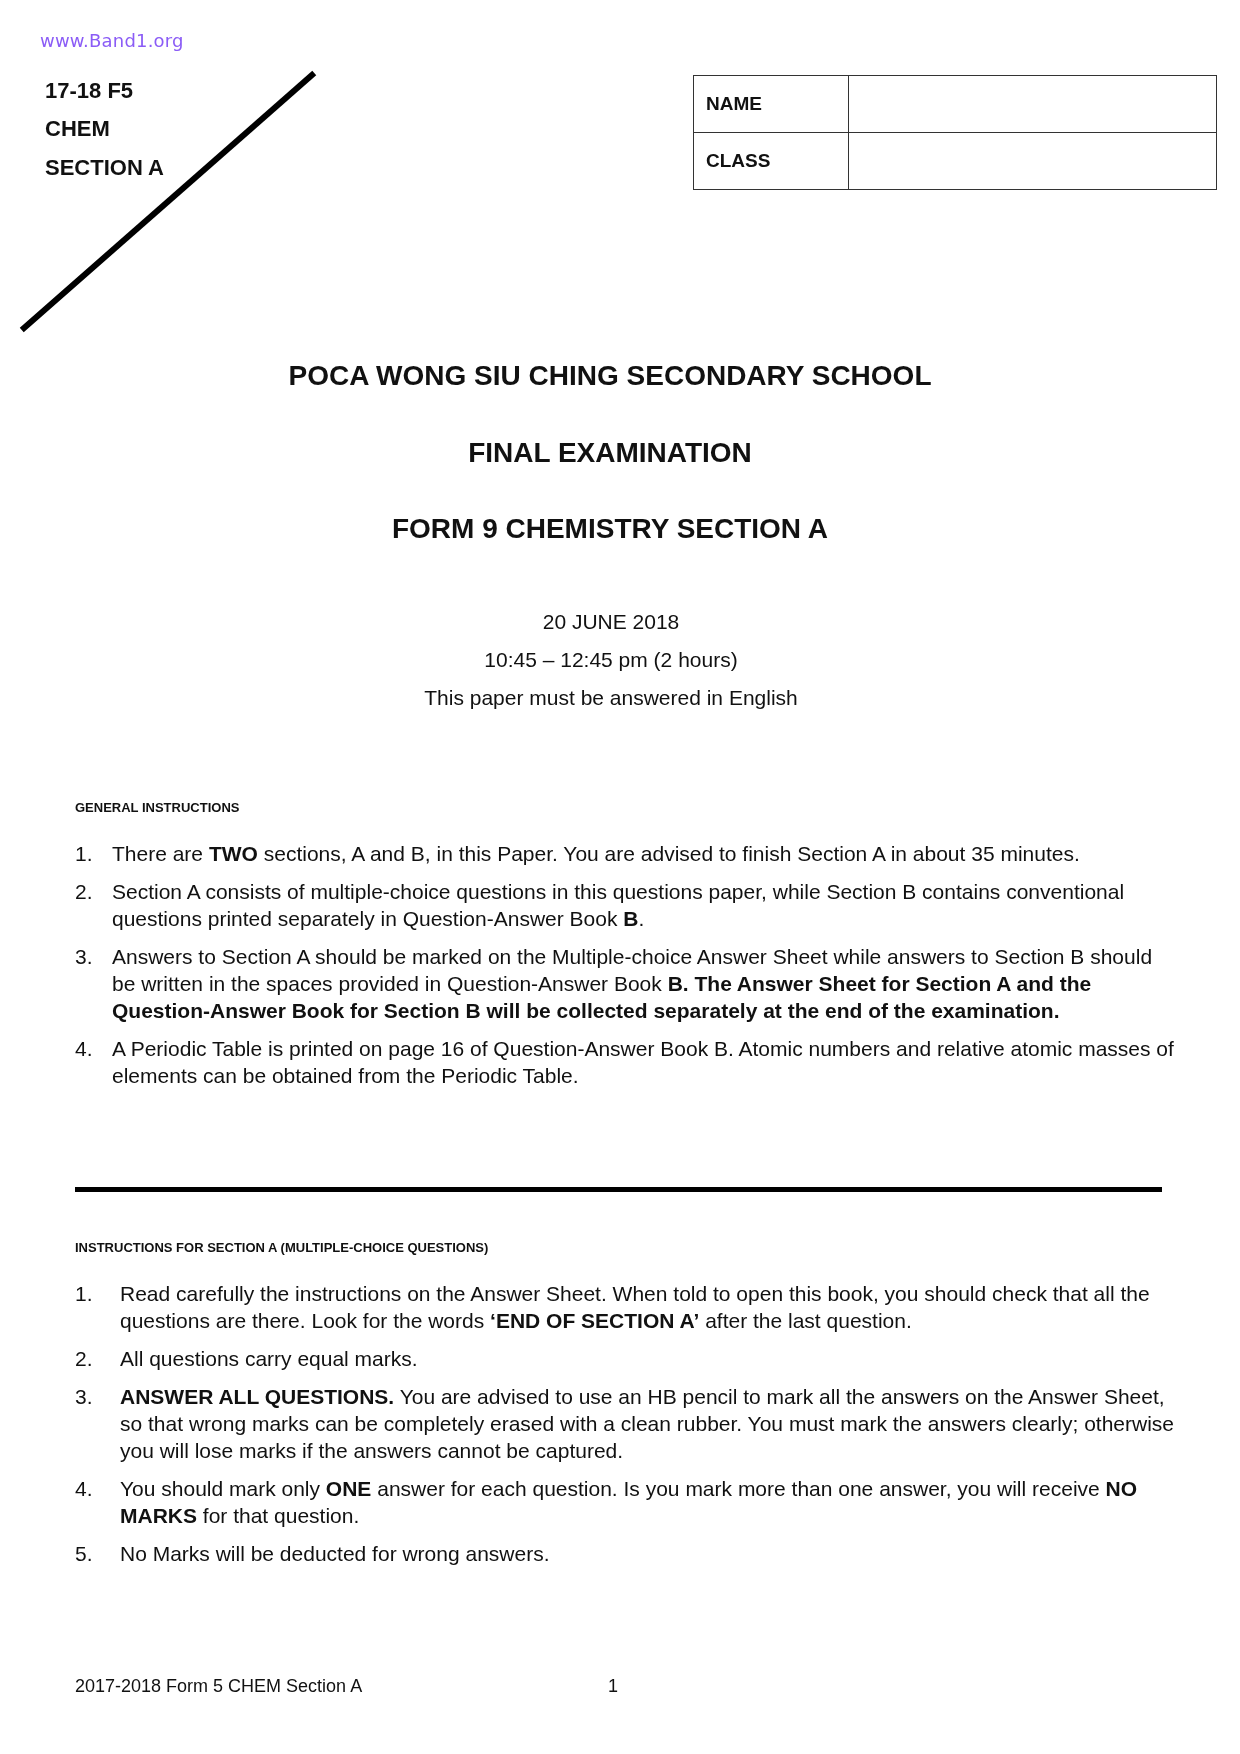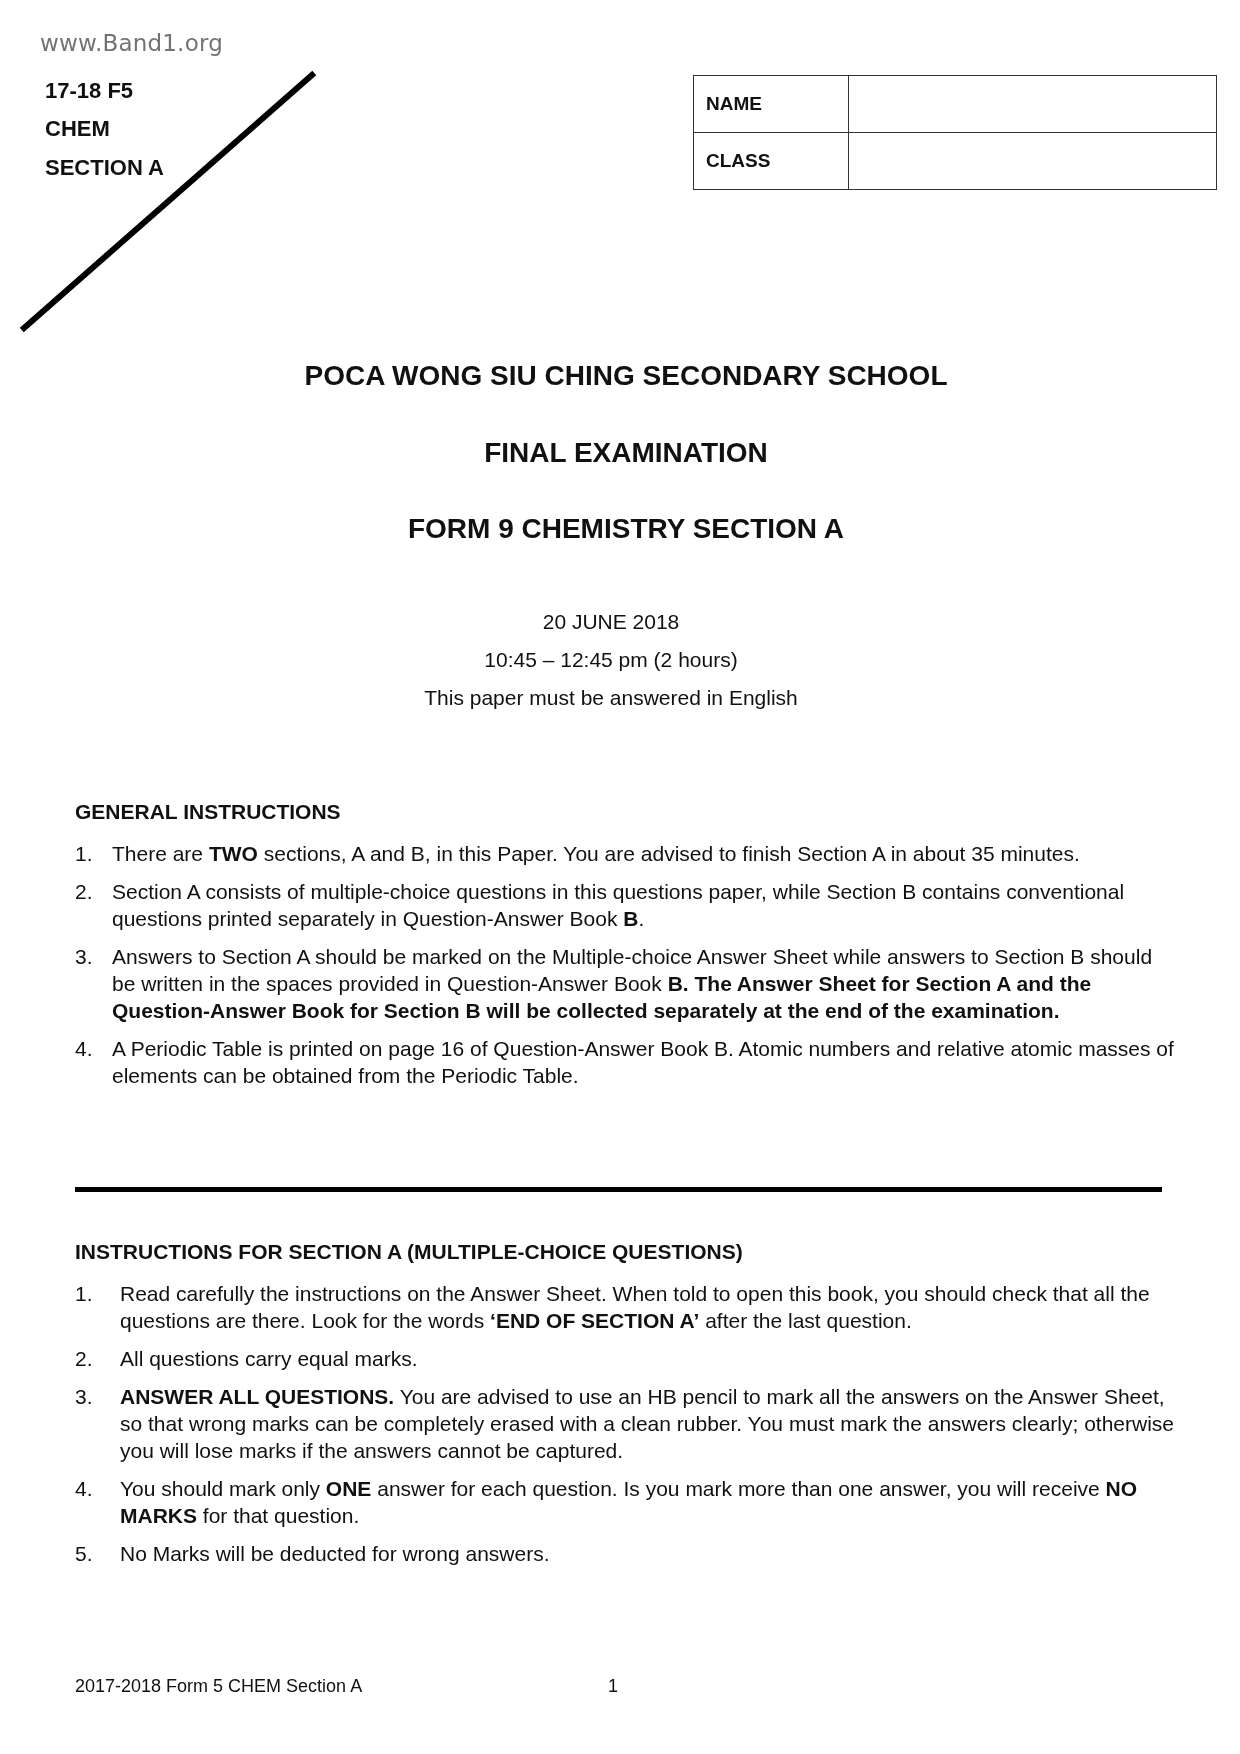--- a/index.html
+++ b/index.html
@@ -1,36 +1,36 @@
 <!DOCTYPE html>
 <html><head>
   <meta charset="utf-8">
   <style>
     html, body { margin: 0; padding: 0; background: #ffffff; }
     body { width: 1240px; height: 1754px; position: relative; overflow: hidden; color: #111; font-family: "Liberation Sans", sans-serif; }
     .abs { position: absolute; }
-    .watermark { left: 40px; top: 30px; font-family: "DejaVu Sans", sans-serif; font-size: 23px; color: #737373; letter-spacing: 0.2px; }
+    .watermark { left: 40px; top: 30px; font-family: "DejaVu Sans", sans-serif; font-size: 18px; color: #8b5cf6; letter-spacing: 0.2px; }
     .code-line { left: 45px; font-size: 22px; font-family: "Liberation Sans", sans-serif; }
     .code-1 { top: 78px; font-weight: bold; }
     .code-2 { top: 116px; font-weight: bold; }
     .code-3 { top: 155px; font-weight: bold; }
     .slash { left: 10px; top: 60px; width: 320px; height: 290px; }
     .info-table { left: 693px; top: 75px; border-collapse: collapse; font-family: "Liberation Sans", sans-serif; }
     .info-table td { border: 1.5px solid #333; height: 56px; font-size: 19px; font-weight: bold; padding: 0 12px; }
     .info-table td.lbl { width: 130px; }
     .info-table td.val { width: 343px; }
-    .title { left: 16px; width: 1200px; text-align: center; font-weight: bold; font-size: 28px; font-family: "Liberation Sans", sans-serif; padding-left: 10px; }
+    .title { left: 0; width: 1200px; text-align: center; font-weight: bold; font-size: 28px; font-family: "Liberation Sans", sans-serif; padding-left: 10px; }
     .t1 { top: 360px; }
     .t2 { top: 437px; }
     .t3 { top: 513px; }
     .meta { left: 0; width: 1200px; text-align: center; font-size: 21px; margin-left: 11px; }
     .m1 { top: 610px; }
     .m2 { top: 648px; }
     .m3 { top: 686px; }
-    .section-head { left: 75px; font-weight: bold; font-size: 21px; }
+    .section-head { left: 75px; font-weight: bold; font-size: 13px; }
     .gi-head { top: 800px; }
     .sa-head { top: 1240px; }
     ol.instr { position: absolute; margin: 0; padding: 0; list-style: none; font-size: 21px; line-height: 27px; }
     ol.instr li { position: relative; margin-bottom: 11px; }
     ol.instr li .num { position: absolute; left: 0; top: 0; }
     ol.gi { left: 75px; top: 840px; width: 1100px; }
     ol.gi li { padding-left: 37px; }
     ol.sa { left: 75px; top: 1280px; width: 1100px; }
     ol.sa li { padding-left: 45px; }
     .rule { left: 75px; top: 1187px; width: 1087px; height: 5px; background: #000; }

